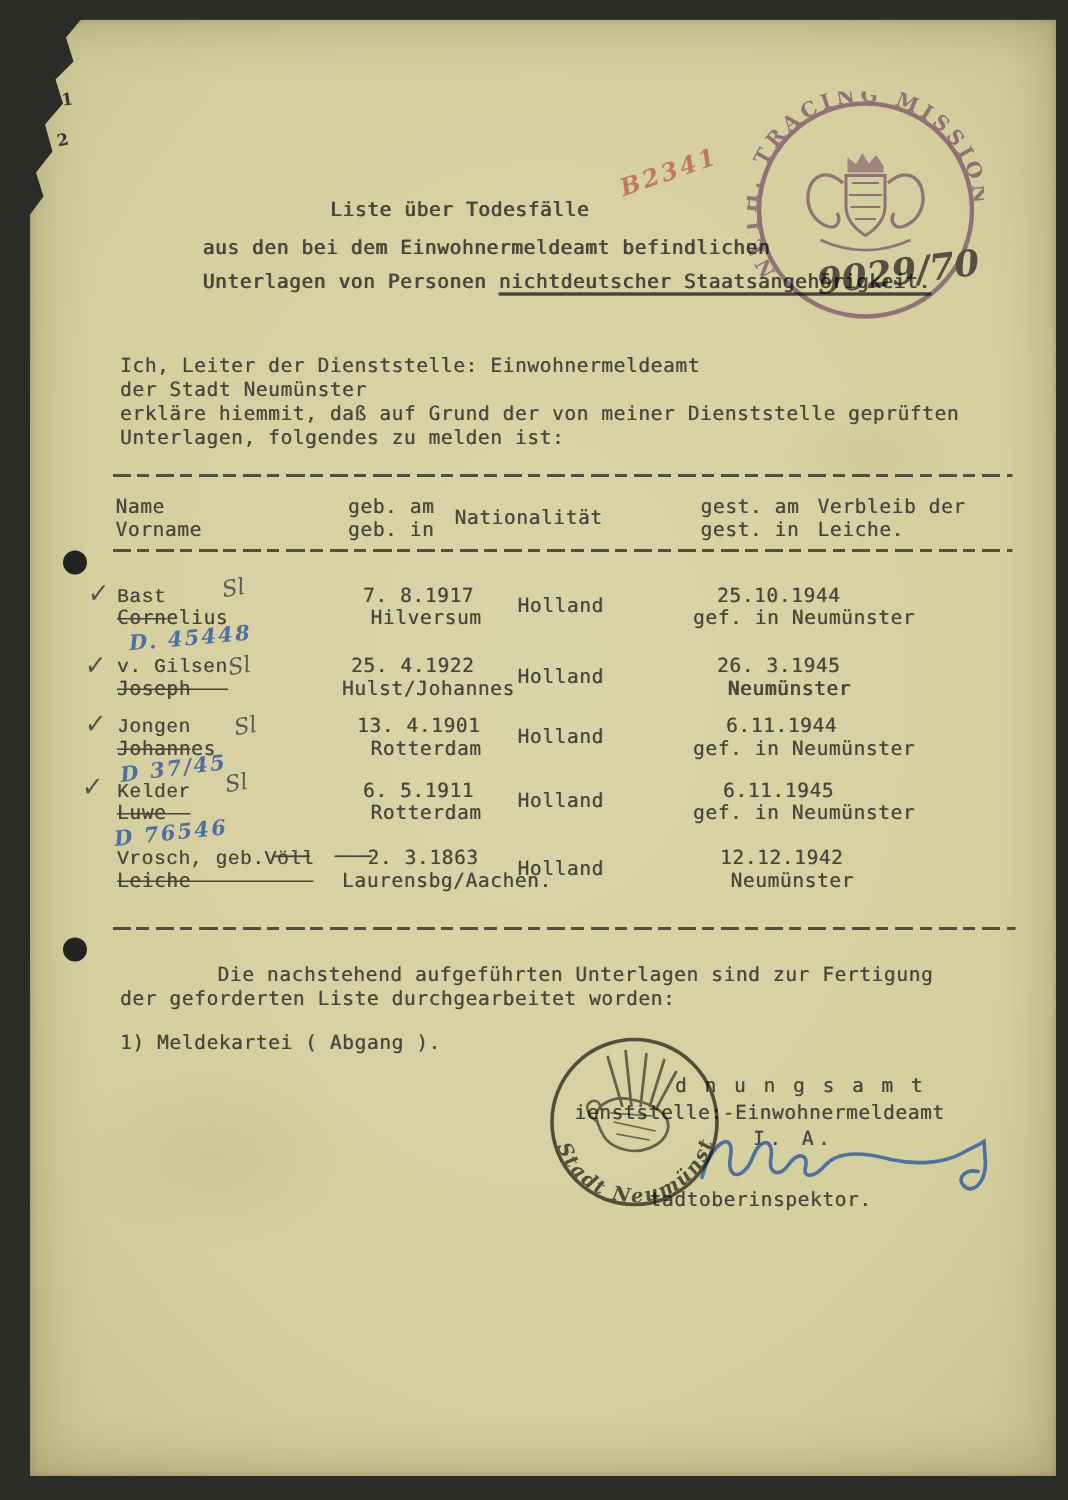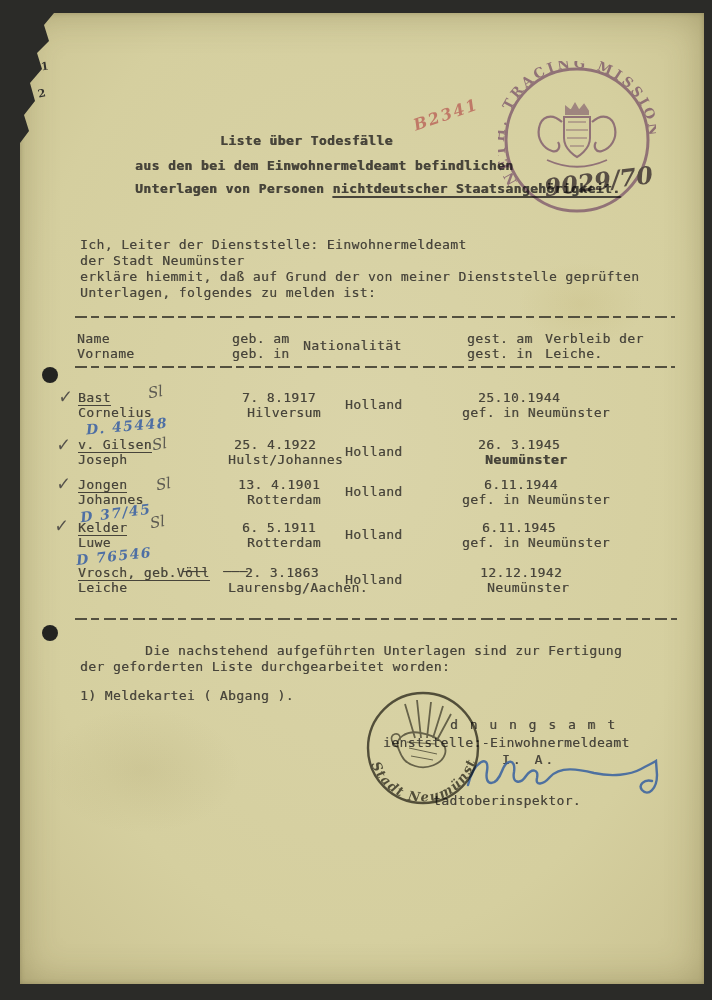--- a/index.html
+++ b/index.html
@@ -8,22 +8,22 @@
   .paper{position:absolute;left:20px;top:13px;width:684px;height:971px;
          background:
            radial-gradient(ellipse 90px 60px at 82% 30%, rgba(170,150,70,.12), transparent 70%),
            radial-gradient(ellipse 140px 90px at 18% 78%, rgba(130,115,60,.10), transparent 70%),
            radial-gradient(ellipse 500px 700px at 50% 45%, #dad4a9 0%, #d5cf9f 70%, #cbc392 100%);
          box-shadow: inset 0 0 38px rgba(80,68,25,.30), inset 0 0 5px rgba(60,50,20,.25);
          clip-path: polygon(34px 0, 100% 0, 100% 100%, 0 100%, 0 130px, 9px 118px, 4px 102px,
                     15px 88px, 10px 70px, 22px 56px, 17px 40px, 29px 28px, 24px 12px);}
   .tw{position:absolute;font-size:13px;line-height:15px;color:#47443a;white-space:pre;
       letter-spacing:.4px;text-shadow:.4px 0 0 rgba(71,68,58,.55);}
-  .tw-b{font-weight:bold;text-shadow:.6px 0 0 rgba(60,57,48,.8);}
-  .u{border-bottom:1.5px solid #47443a;padding-bottom:0px;}
+  .tw-b{font-weight:normal;text-shadow:.6px 0 0 rgba(60,57,48,.8);}
+  .u{border-bottom:1.5px solid #47443a;padding-bottom:7px;font-family:Liberation Mono, monospace;}
   .u2{text-decoration:underline;text-underline-offset:3px;text-decoration-thickness:1.5px;text-align:right;}
   .rule{position:absolute;height:2px;
         background:repeating-linear-gradient(90deg,#53503f 0 12px,rgba(0,0,0,0) 12px 16px,#53503f 16px 24px,rgba(0,0,0,0) 24px 29px);}
   .hole{position:absolute;width:16px;height:16px;border-radius:50%;background:#232321;}
   .ink{position:absolute;font-family:"DejaVu Serif",serif;font-style:italic;font-weight:bold;
        color:#4e6fa4;font-size:14px;letter-spacing:1.5px;white-space:pre;}
   .pencil{position:absolute;font-family:"DejaVu Serif",serif;font-style:italic;color:#5d5b52;
           font-size:15px;white-space:pre;}
   .check{position:absolute;color:#55524b;font-size:18px;transform:rotate(6deg) scaleY(1.25);
          transform-origin:center;}

